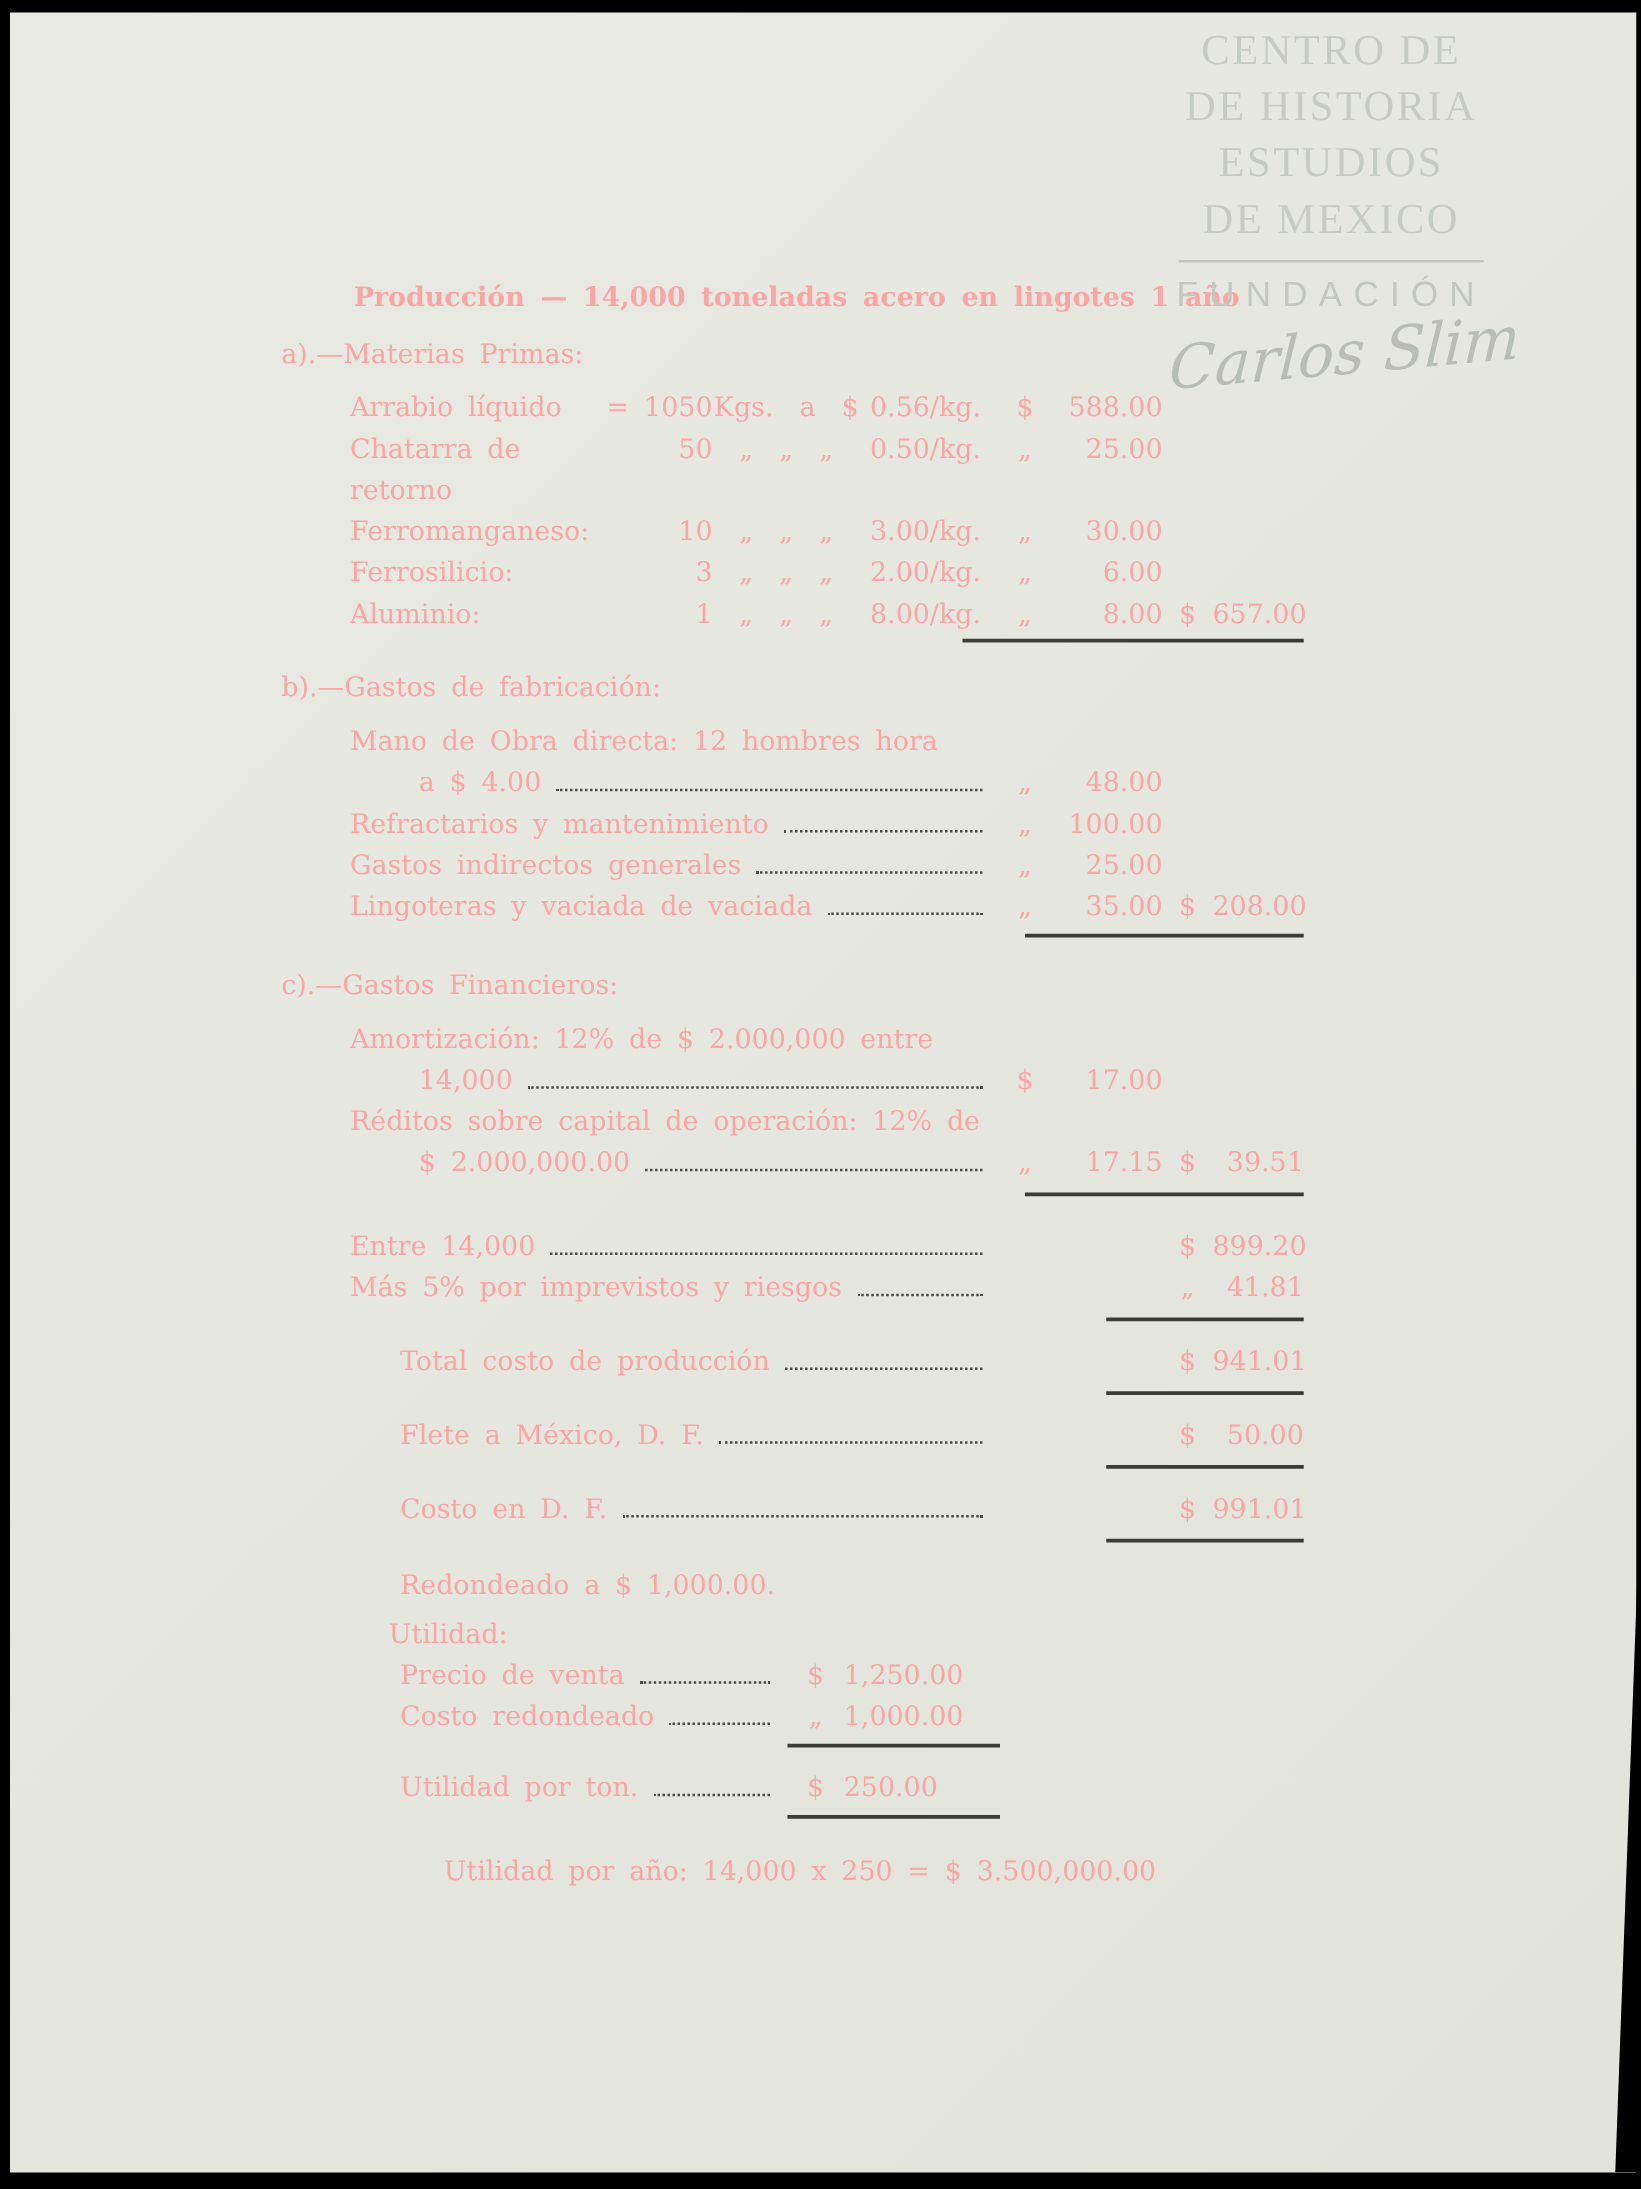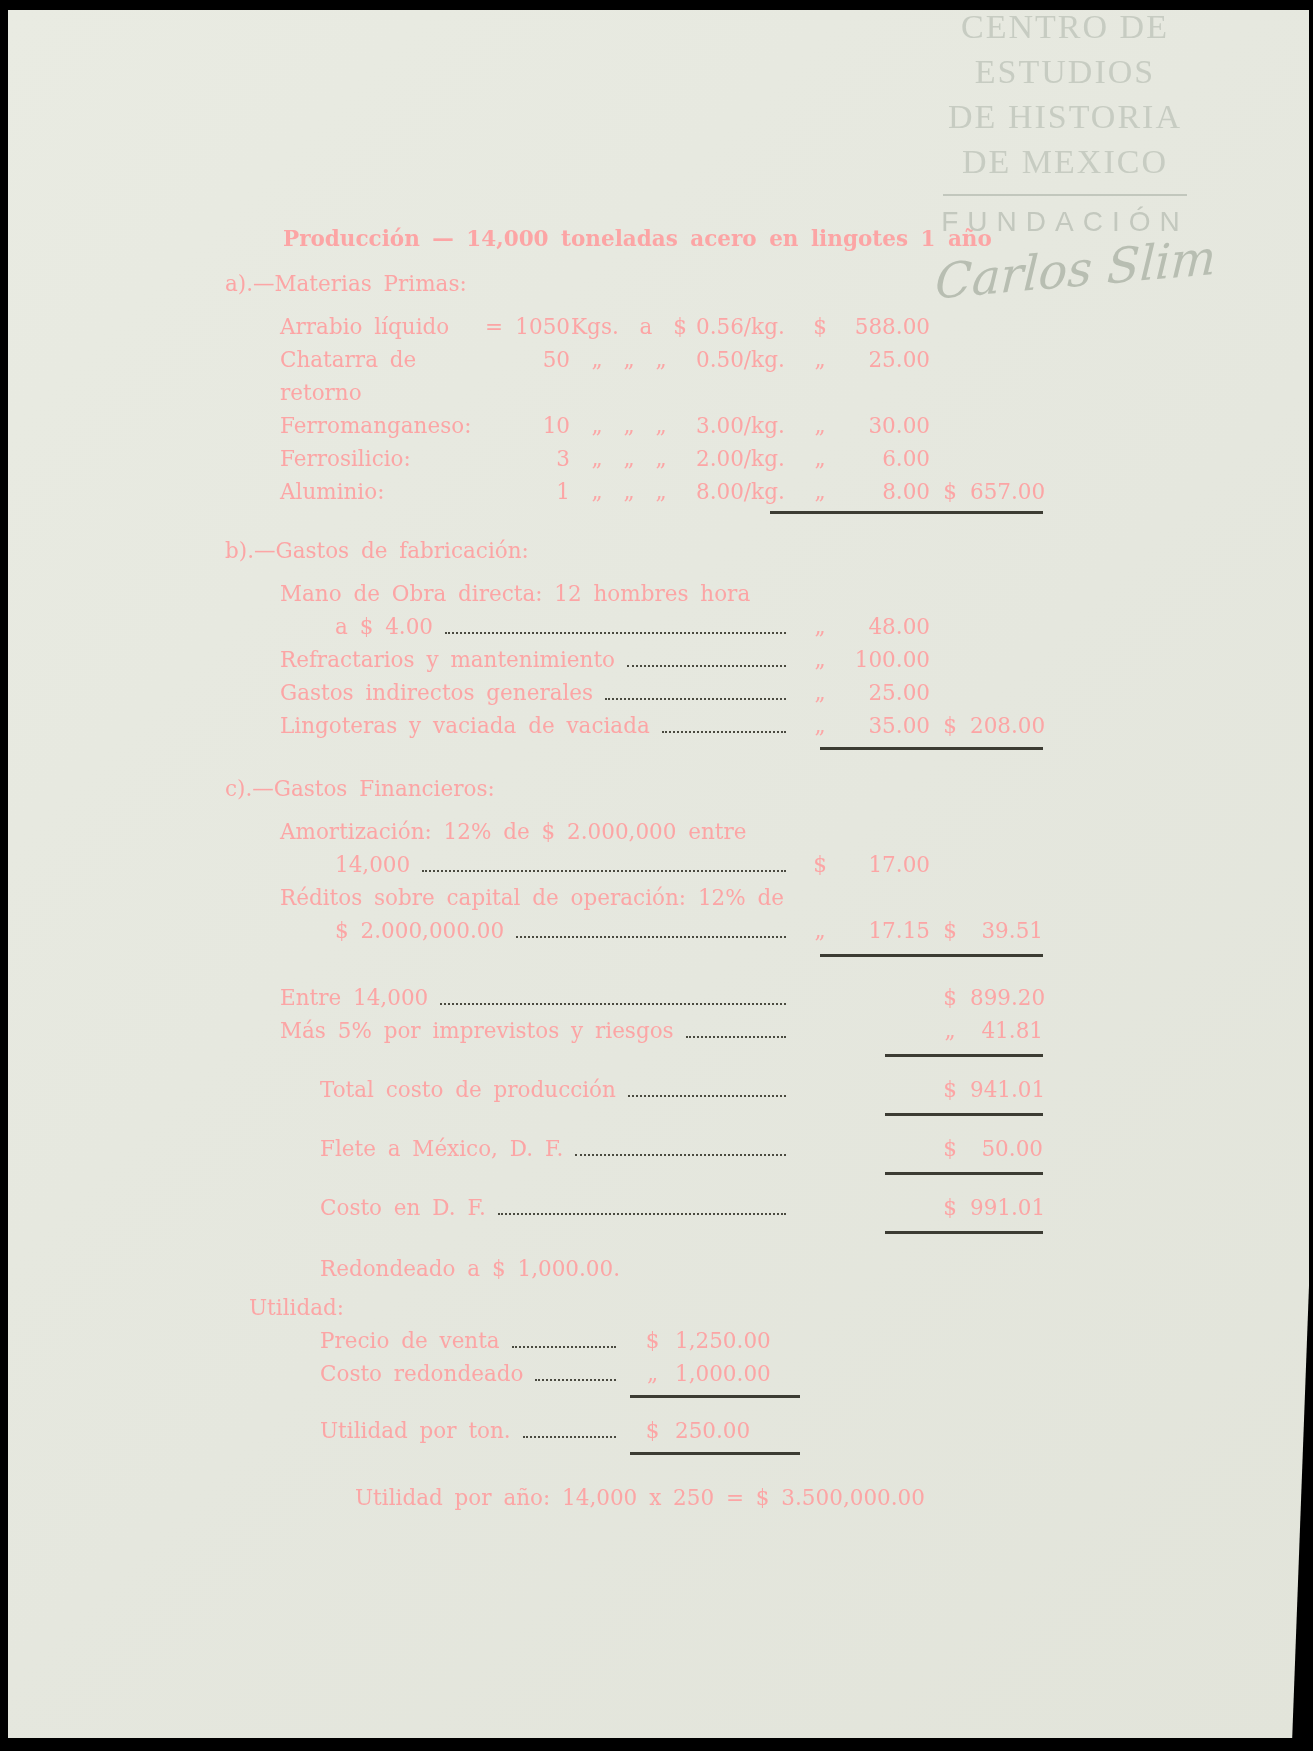--- a/index.html
+++ b/index.html
@@ -12,21 +12,21 @@
     position:absolute;top:10px;left:8px;right:4px;bottom:13px;
     background:linear-gradient(135deg,#e9ebe2 0%,#e5e7de 55%,#e2e4da 100%);
   }
   .corner-wedge{
     position:absolute;right:0;bottom:13px;width:26px;height:560px;
     background:#000;clip-path:polygon(100% 0,100% 100%,20% 100%);
     z-index:3;
   }
   
   .watermark{
-    position:absolute;top:4px;right:118px;width:260px;text-align:center;z-index:2;
+    position:absolute;top:18px;right:118px;width:260px;text-align:center;z-index:2;
   }
   .wm-line{
     font-family:"Liberation Serif",serif;
     font-size:34px;line-height:45px;letter-spacing:2px;color:#c7ccc2;
   }
   .wm-divider{border-top:2px solid #c2c7bd;width:244px;margin:10px auto 8px auto;}
   .wm-foundation{
     font-family:"Liberation Sans",sans-serif;font-size:28px;font-weight:400;
     letter-spacing:9px;color:#c3c8be;line-height:36px;white-space:nowrap;
   }
@@ -72,33 +72,33 @@
   .ut-cur{width:45px;text-align:center;}
   .ut-amount{width:125px;text-align:left;}
   
   .rule{border-top:3px solid #3c3c33;height:0;}
   .rule-a{margin:3px 0 20px 545px;width:273px;}
   .rule-b{margin:5px 0 22px 595px;width:223px;}
   .rule-c{margin:7px 0 24px 595px;width:223px;}
   .rule-sum{margin:7px 0 6px 660px;width:158px;}
   .rule-ut{margin:5px 0 6px 405px;width:170px;}
   .note-line{margin:18px 0 6px 95px;line-height:33px;}
-  .ut-heading{margin-left:24px;line-height:33px;}
+  .ut-heading{margin-left:86px;line-height:33px;}
   .footer-line{margin:26px 0 0 130px;line-height:33px;}
 </style>
 </head>
 <body>
 
 <div class="paper"></div>
 <div class="corner-wedge"></div>
 
 <div class="watermark">
   <div class="wm-line">CENTRO DE</div>
+  <div class="wm-line">DE HISTORIA</div>
   <div class="wm-line">ESTUDIOS</div>
-  <div class="wm-line">DE HISTORIA</div>
   <div class="wm-line">DE MEXICO</div>
   <div class="wm-divider"></div>
   <div class="wm-foundation">FUNDACIÓN</div>
   <div class="wm-signature">Carlos Slim</div>
 </div>
 
 <div class="doc">
 
   <div class="doc-title">Producción — 14,000 toneladas acero en lingotes 1 año</div>
 

